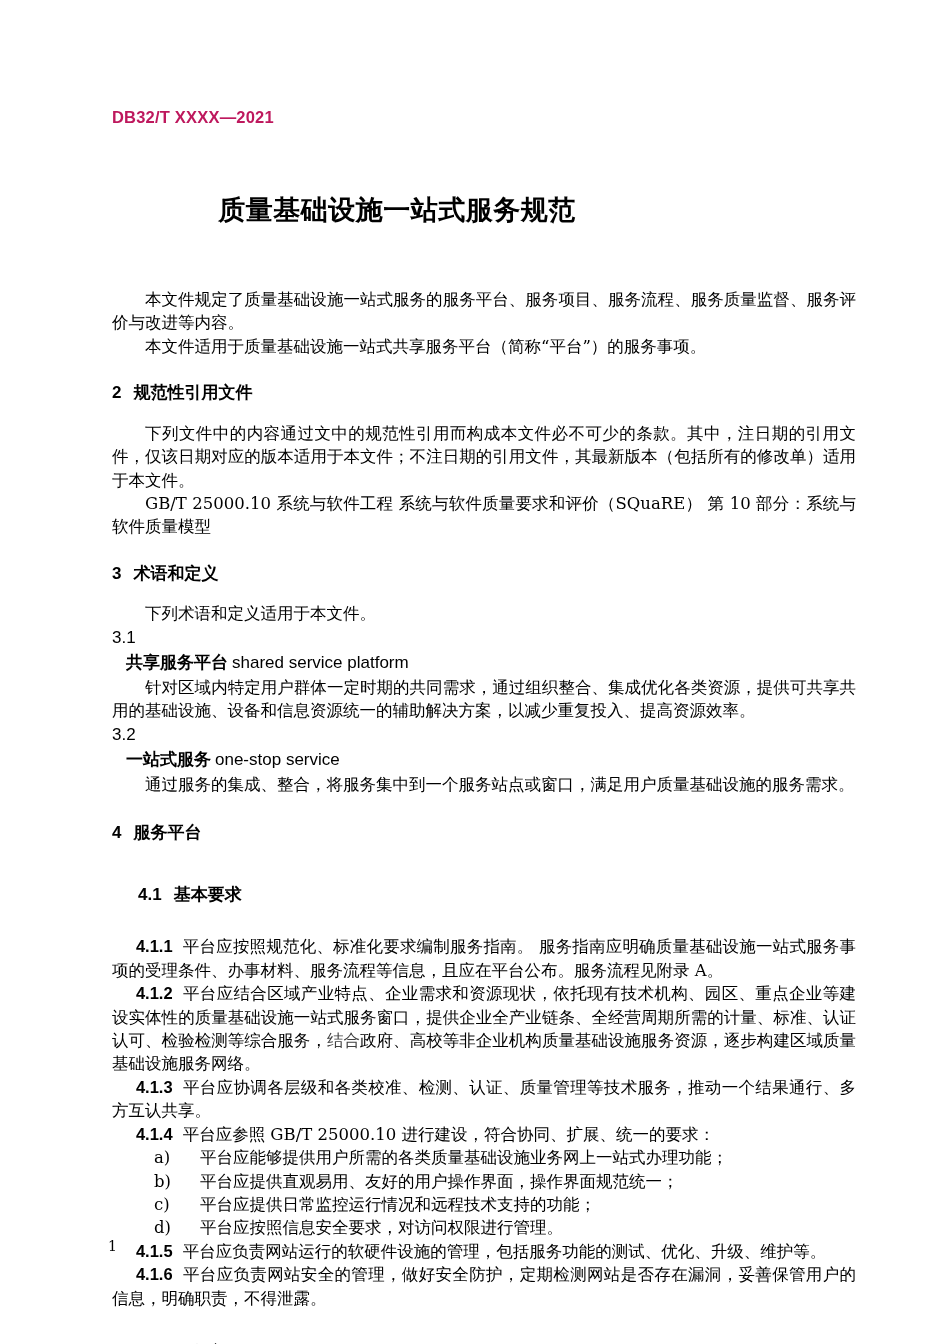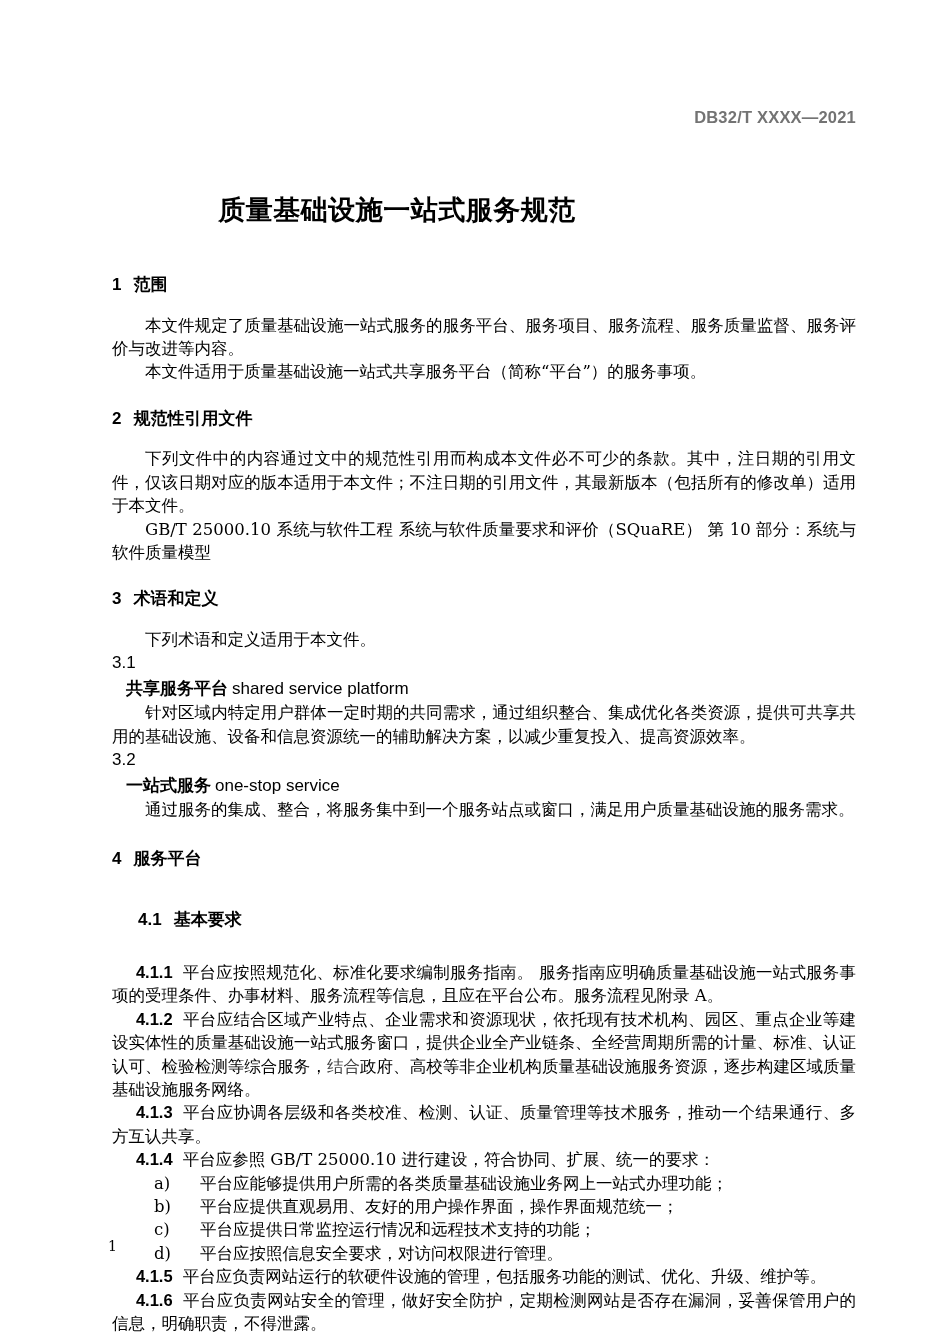--- a/index.html
+++ b/index.html
@@ -25,26 +25,25 @@
     box-sizing: border-box;
     padding: 0;
   }
 
   
   .doc-header {
     position: absolute;
     top: 108px;
     left: 112px;
     width: 744px;
-    text-align: right;
     font-family: "Liberation Sans", "DejaVu Sans", sans-serif;
     font-size: 16.5px;
     font-weight: 700;
     letter-spacing: .2px;
-    color: #737373;
+    color: #be185d;
   }
 
   
   .doc-title {
     position: absolute;
     top: 192px;
     left: 0;
     width: 794px;
     text-align: center;
     font-family: "Liberation Sans", "DejaVu Sans", sans-serif;
@@ -158,23 +157,20 @@
 <body>
 
 <div class="page">
 
   <div class="doc-header">DB32/T XXXX—2021</div>
 
   <div class="doc-title">质量基础设施一站式服务规范</div>
 
   <div class="content">
 
-    <div class="h1">
-      <span class="h-num">1</span><span>范围</span>
-    </div>
 
     <div style="height:16px"></div>
 
     <p class="p">本文件规定了质量基础设施一站式服务的服务平台、服务项目、服务流程、服务质量监督、服务评价与改进等内容。</p>
     <p class="p">本文件适用于质量基础设施一站式共享服务平台（简称“平台”）的服务事项。</p>
 
     <div style="height:22px"></div>
 
     <div class="h1">
       <span class="h-num">2</span><span>规范性引用文件</span>

